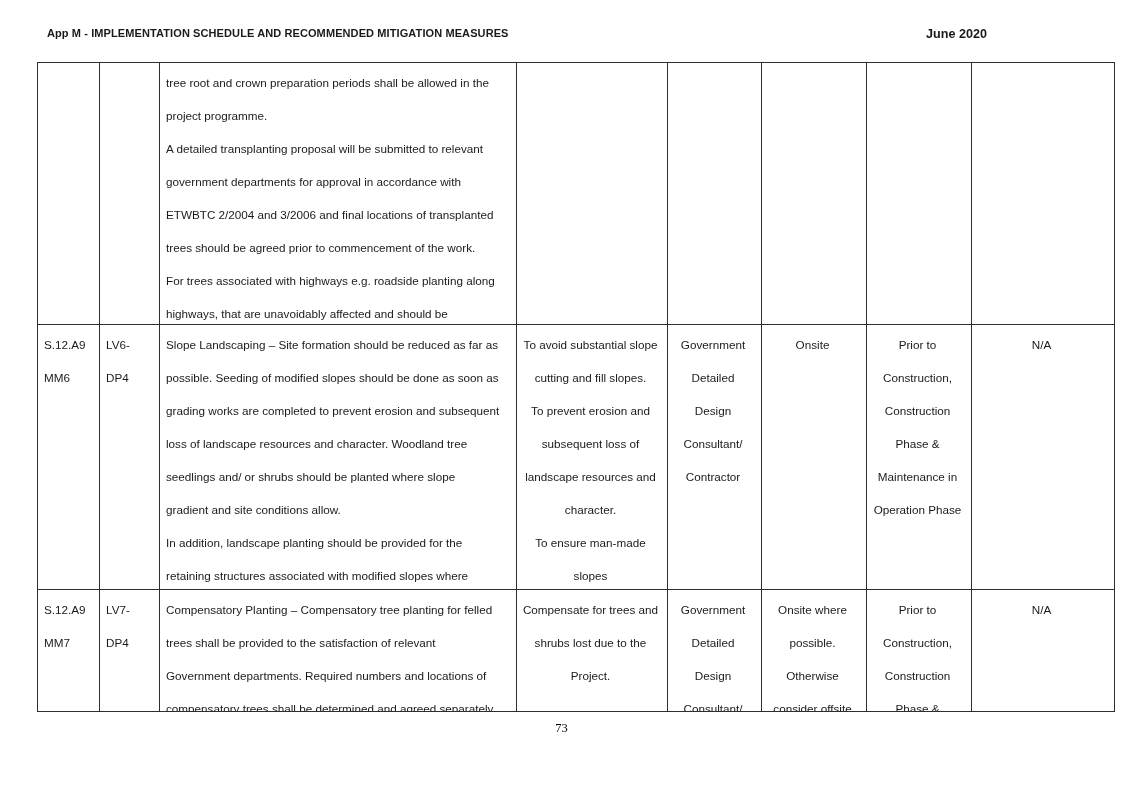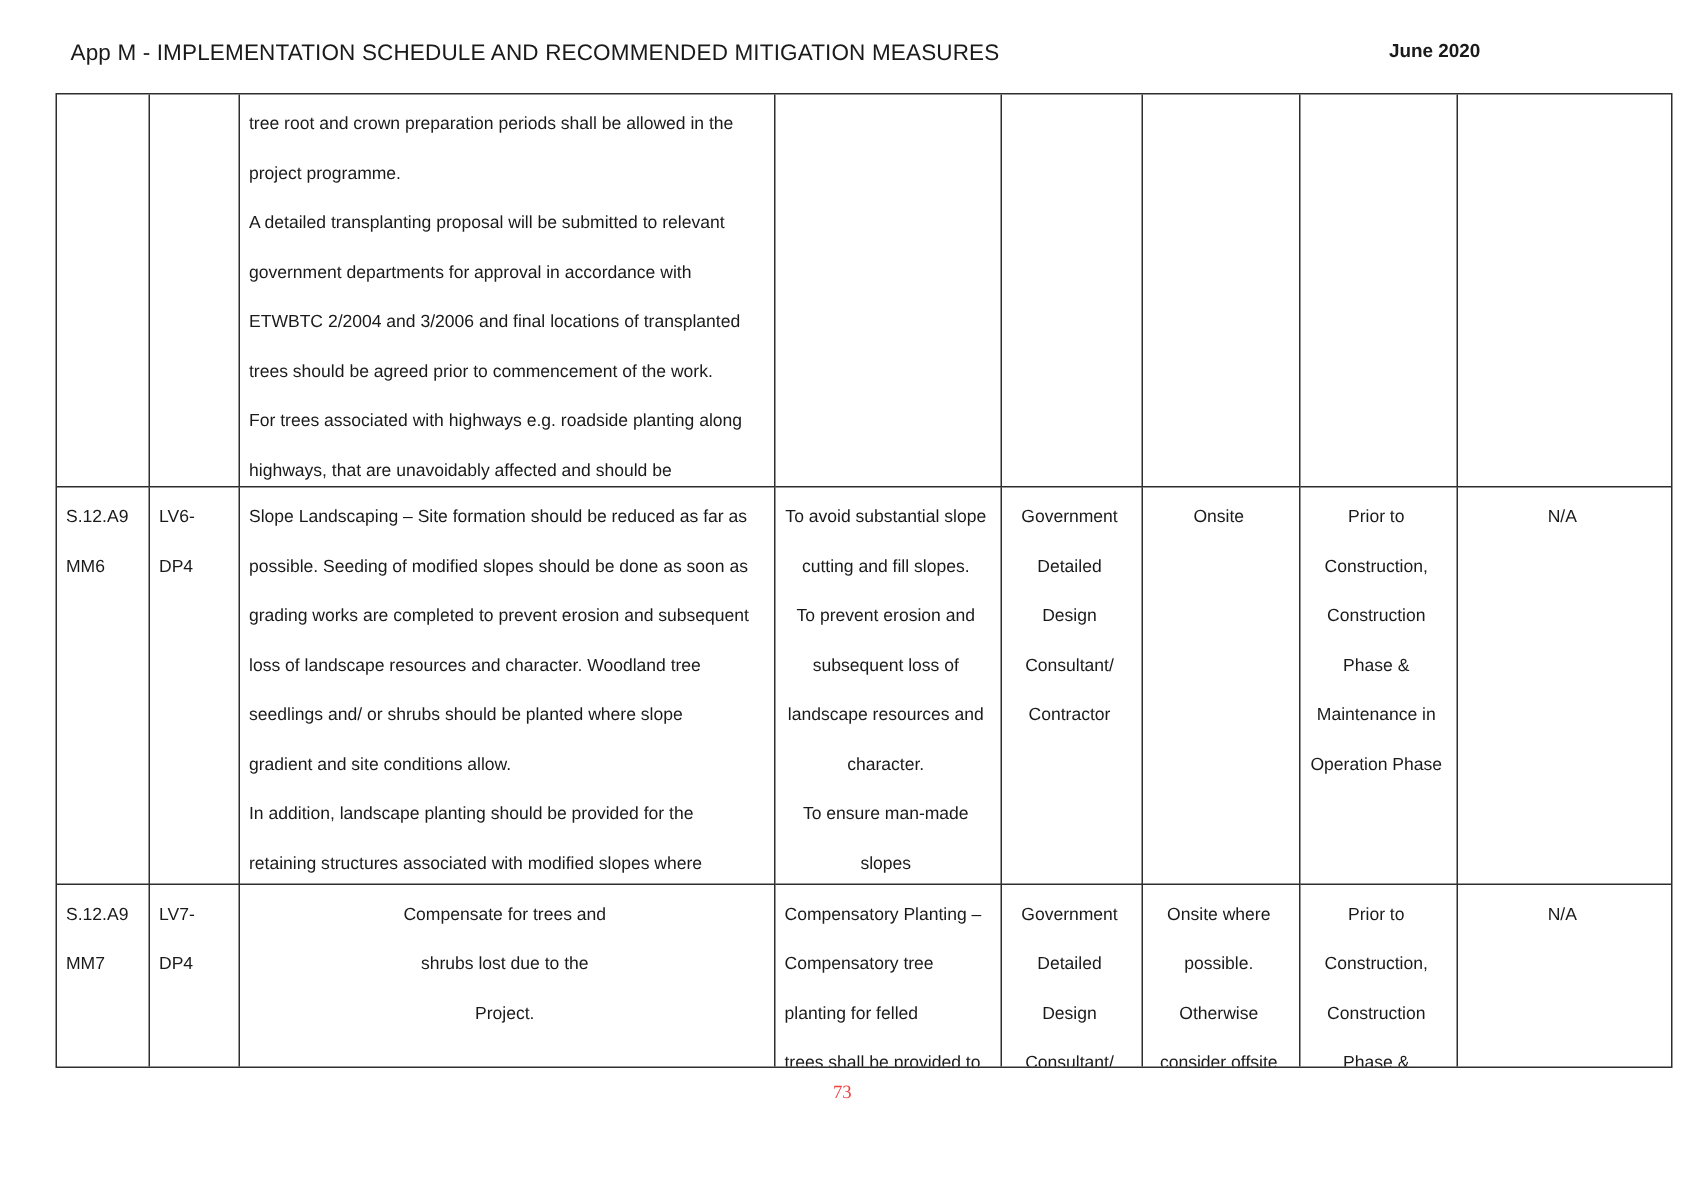--- a/index.html
+++ b/index.html
@@ -13,22 +13,22 @@
     height: 794px;
     background: #ffffff;
     font-family: "Liberation Sans", sans-serif;
     color: #1a1a1a;
     overflow: hidden;
   }
   .header-title {
     position: absolute;
     left: 47px;
     top: 27px;
-    font-size: 15px;
-    font-weight: normal;
+    font-size: 11px;
+    font-weight: bold;
     letter-spacing: 0.1px;
     white-space: nowrap;
   }
   .header-date {
     position: absolute;
     left: 926px;
     top: 27px;
     font-size: 12.6px;
     font-weight: bold;
     white-space: nowrap;
@@ -74,21 +74,21 @@
     padding-right: 8px;
   }
   .page-number {
     position: absolute;
     left: 0;
     top: 721px;
     width: 1123px;
     text-align: center;
     font-family: "Liberation Serif", serif;
     font-size: 12.5px;
-    color: #ef4444;
+    color: #000000;
   }
 </style>
 </head>
 <body>
 
 <div class="page">
 
   <div class="header-title">App M - IMPLEMENTATION SCHEDULE AND RECOMMENDED MITIGATION MEASURES</div>
   <div class="header-date">June 2020</div>
 
@@ -152,28 +152,28 @@
 Maintenance in
 Operation Phase</div>
       <div class="cell c-center">N/A</div>
     </div>
 
     <div class="t-row row-2">
       <div class="cell c-left">S.12.A9
 MM7</div>
       <div class="cell c-left">LV7-
 DP4</div>
-      <div class="cell c-center">Compensate for trees and
-shrubs lost due to the
-Project.</div>
       <div class="cell c-left">Compensatory Planting – Compensatory tree planting for felled
 trees shall be provided to the satisfaction of relevant
 Government departments. Required numbers and locations of
 compensatory trees shall be determined and agreed separately
 with Government during the Tree Removal Application process</div>
+      <div class="cell c-center">Compensate for trees and
+shrubs lost due to the
+Project.</div>
       <div class="cell c-center">Government
 Detailed Design
 Consultant/
 Contractor</div>
       <div class="cell c-center">Onsite where
 possible.
 Otherwise
 consider offsite
 locations</div>
       <div class="cell c-center">Prior to

